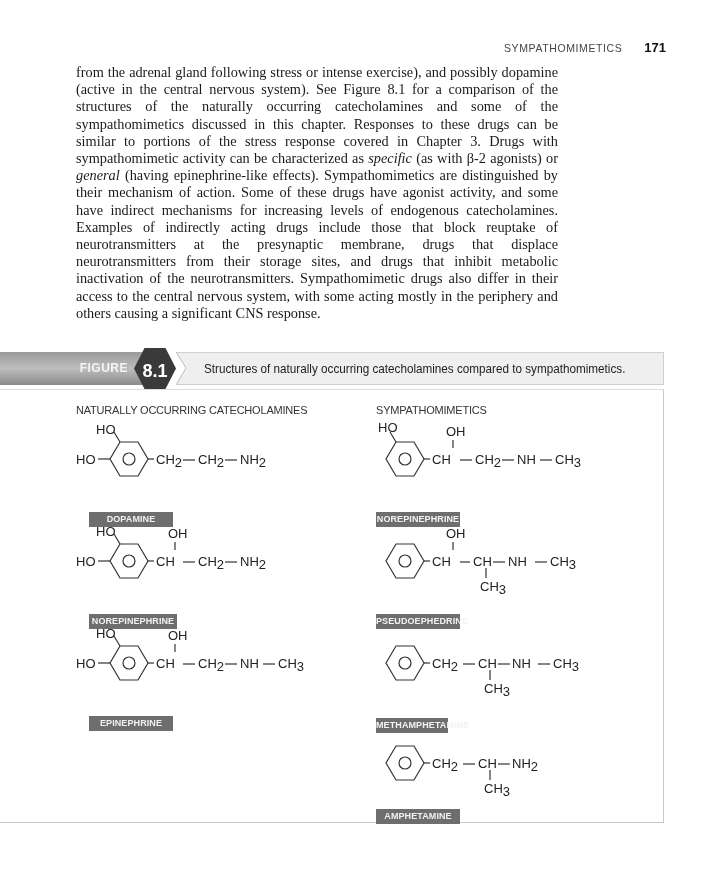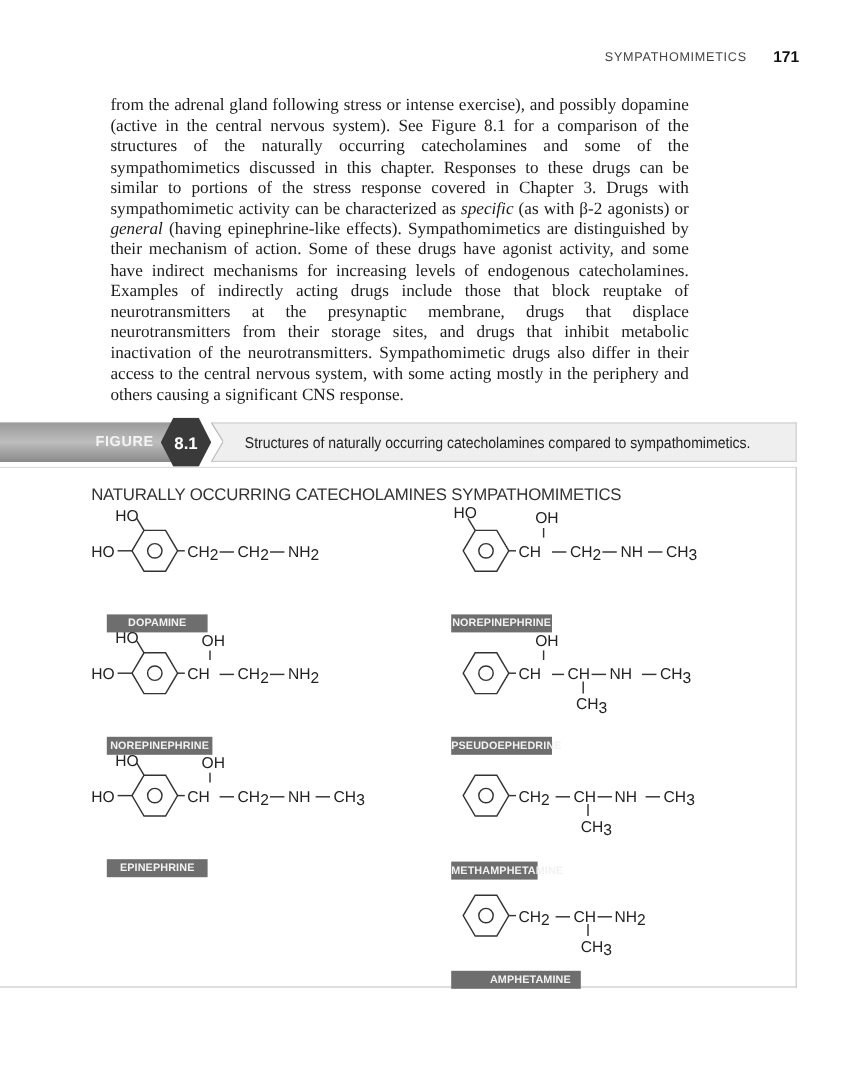--- a/index.html
+++ b/index.html
@@ -1,33 +1,33 @@
 <!DOCTYPE html>
 <html><head>
 <meta charset="utf-8">
 <style>
   html, body { margin:0; padding:0; background:#fff; }
   body { width:706px; height:896px; position:relative; overflow:hidden; font-family:"Liberation Serif", serif; color:#1a1a1a; }
   .running-head { position:absolute; top:40px; right:40px; display:flex; align-items:center; gap:22px; font-family:"Liberation Sans", sans-serif; }
   .running-head .section { font-size:10.5px; letter-spacing:0.6px; color:#444; }
   .running-head .page { font-size:13px; font-weight:bold; color:#111; }
-  .body-text { position:absolute; left:76px; top:64px; width:482px; font-size:14.3px; line-height:17.2px; text-align:justify; margin:16px; }
+  .body-text { position:absolute; left:76px; top:64px; width:482px; font-size:14.3px; line-height:17.2px; text-align:justify; margin:0; }
   .body-text em { font-style:italic; }
 
   .fig-header { position:absolute; left:0; top:352px; width:664px; height:33px; }
   .fig-left { position:absolute; left:0; top:0; width:150px; height:33px; background:linear-gradient(#9a9a9a,#bdbdbd 50%,#8a8a8a); }
   .fig-label { position:absolute; right:22px; top:9px; font-family:"Liberation Sans", sans-serif; font-weight:bold; font-size:12px; letter-spacing:0.5px; color:#f4f4f4; }
   .fig-hex { position:absolute; left:134px; top:-4px; width:42px; height:41px; background:#3a3a3a; clip-path:polygon(25% 0,75% 0,100% 50%,75% 100%,25% 100%,0 50%); }
-  .fig-num { position:absolute; left:134px; top:9px; width:42px; text-align:center; color:#fff; font-family:"Liberation Sans", sans-serif; font-weight:bold; font-size:14px; }
+  .fig-num { position:absolute; left:134px; top:9px; width:42px; text-align:center; color:#fff; font-family:"Liberation Sans", sans-serif; font-weight:bold; font-size:18px; }
   .fig-cap-bar { position:absolute; left:176px; top:0; right:0; height:31px; background:#efefef; border:1px solid #cfcfcf; border-left:none; }
   .fig-chevron { position:absolute; left:176px; top:0; width:10px; height:33px; }
   .fig-caption { position:absolute; left:204px; top:9px; font-family:"Liberation Sans", sans-serif; font-size:13px; color:#222; white-space:nowrap; transform:scaleX(0.9); transform-origin:left; }
 
   .fig-body { position:absolute; left:0; top:389px; width:663px; height:432px; border-right:1px solid #c8c8c8; border-bottom:1px solid #c8c8c8; border-top:1px solid #dcdcdc; }
-  .col-title { position:absolute; font-family:"Liberation Sans", sans-serif; font-size:14px; color:#333; letter-spacing:-0.2px; }
+  .col-title { position:absolute; font-family:"Liberation Sans", sans-serif; font-size:11px; color:#333; letter-spacing:-0.2px; }
   .mol { position:absolute; }
   .mol svg { display:block; overflow:visible; }
   .mol svg text { font-family:"Liberation Sans", sans-serif; font-size:13px; fill:#222; }
   .name-tag { position:absolute; height:15px; background:#6e6e6e; color:#f2f2f2; font-family:"Liberation Sans", sans-serif; font-weight:bold; font-size:9px; line-height:15px; text-align:center; letter-spacing:0.1px; transform-origin:center;margin-top:19px; }
 </style>
 </head>
 <body>
 
 <div class="running-head">
   <span class="section">SYMPATHOMIMETICS</span>
@@ -192,14 +192,14 @@
         <line x1="87" y1="38" x2="99" y2="38"></line>
         <line x1="122" y1="38" x2="134" y2="38"></line>
         <line x1="114" y1="44" x2="114" y2="54"></line>
       </g>
       <text x="56" y="42">CH<tspan class="sub" dy="3">2</tspan></text>
       <text x="102" y="42">CH</text>
       <text x="136" y="42">NH<tspan class="sub" dy="3">2</tspan></text>
       <text x="108" y="67">CH<tspan class="sub" dy="3">3</tspan></text>
     </svg>
   </div>
-  <div class="name-tag" style="left:376px; top:400px; width:84px;padding-left:24px;">AMPHETAMINE</div>
+  <div class="name-tag" style="left:376px; top:400px; width:84px;">AMPHETAMINE</div>
 </div>
 
 </body></html>

